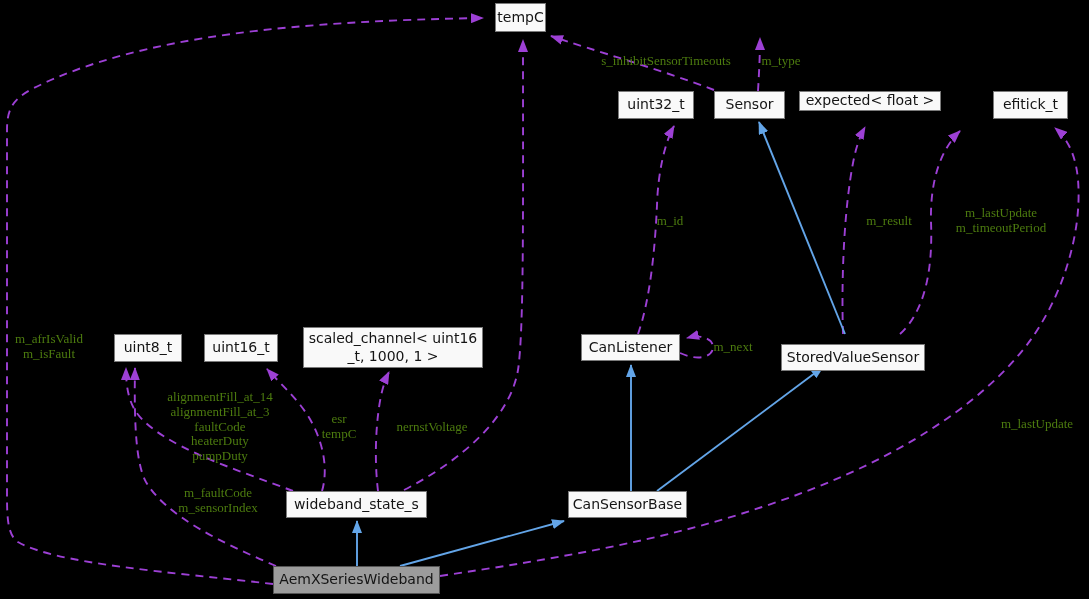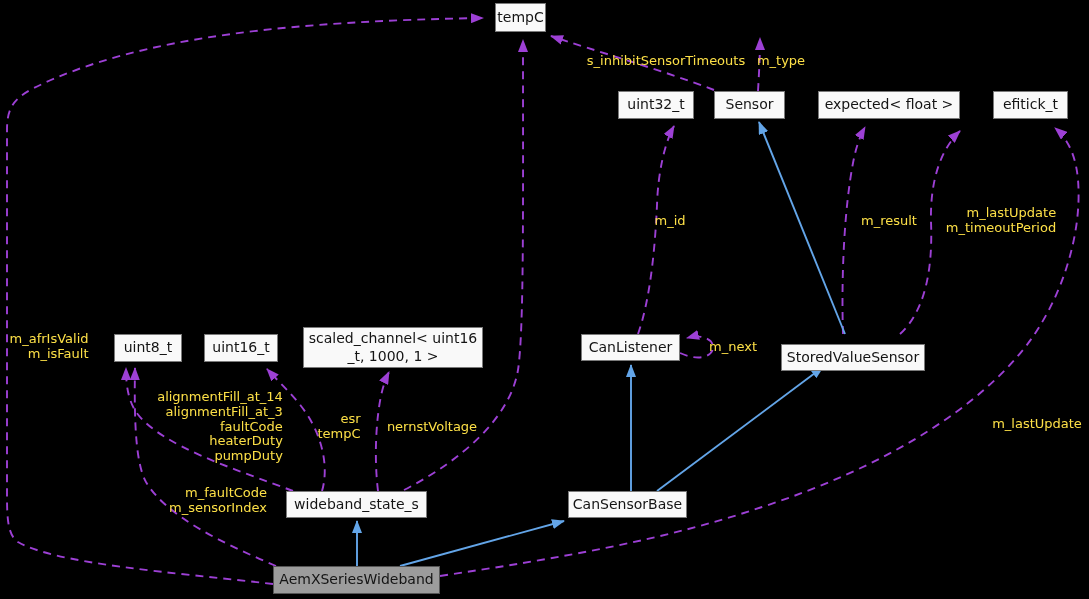--- a/index.html
+++ b/index.html
@@ -24,32 +24,33 @@
     white-space:pre-line;
     cursor:pointer;
   }
   .node.selected{
     background:#9c9c9c;
     border:1.8px solid #555;
   }
   .edge-label{
     position:absolute;
     transform:translate(-50%,-50%);
-    color:#fde047;
+    color:#4d7c0f;
     font-size:13px;
     line-height:1.14;
-    text-align:right;
+    text-align:center;
     white-space:pre-line;
+    font-family:Liberation Serif, serif;
   }
   
   .n-bool{left:495px;top:3px;width:51px;height:29px}
   .n-cst{left:693px;top:4px;width:134px;height:28px}
   .n-u32{left:618px;top:91px;width:76px;height:28px}
   .n-sensor{left:714px;top:91px;width:71px;height:28px}
-  .n-exp{left:818px;top:91px;width:142px;height:28px}
+  .n-exp{left:799px;top:91px;width:142px;height:20px}
   .n-efi{left:993px;top:91px;width:75px;height:28px}
   .n-u8{left:114px;top:334px;width:68px;height:28px}
   .n-u16{left:204px;top:334px;width:74px;height:28px}
   .n-sc{left:303px;top:327px;width:180px;height:41px}
   .n-cl{left:581px;top:334px;width:99px;height:27px}
   .n-svs{left:781px;top:344px;width:144px;height:27px}
   .n-wb{left:286px;top:491px;width:141px;height:27px}
   .n-csb{left:568px;top:491px;width:119px;height:27px}
   .n-aem{left:273px;top:566px;width:167px;height:28px}
   

